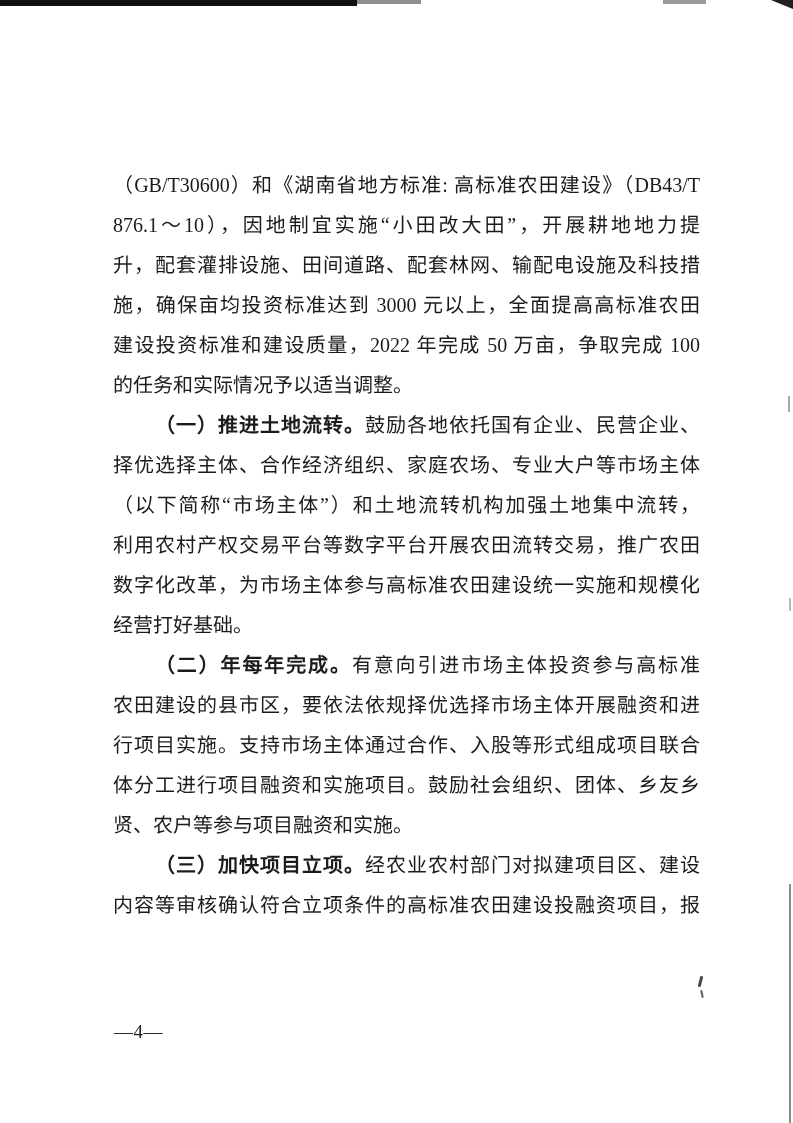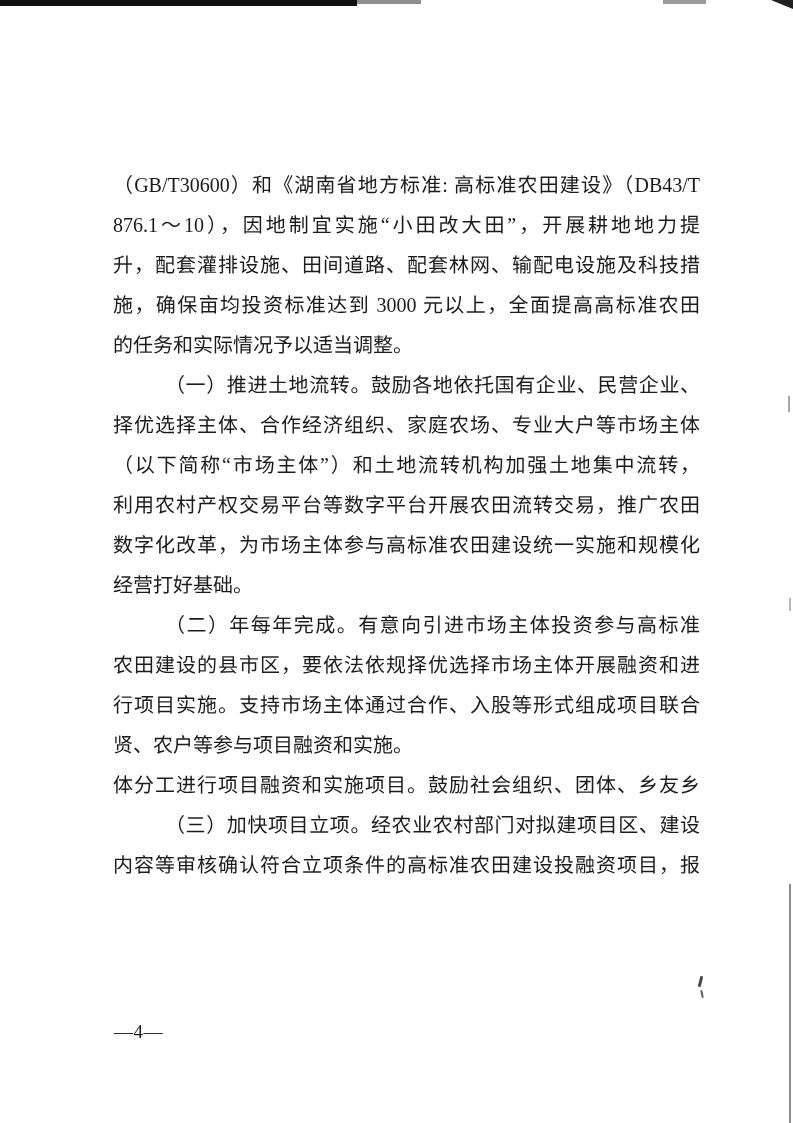--- a/index.html
+++ b/index.html
@@ -38,22 +38,21 @@
   }
   .line.heading {
     text-align-last: left;
     text-indent: 45px;
     font-family: "Liberation Sans", "DejaVu Sans", sans-serif;
     font-weight: 700;
     font-size: 20.5px;
     letter-spacing: 1px;
   }
   .lead {
-    font-weight: 400;
-    margin-left: 10px;
+    font-weight: 700;
   }
   .page-number {
     position: absolute;
     left: 114px;
     top: 1012px;
     height: 40px;
     line-height: 40px;
     font-size: 19px;
     letter-spacing: 0.5px;
     color: #222;
@@ -86,30 +85,31 @@
   <div class="artifact right-tick-1"></div>
   <div class="artifact right-tick-2"></div>
   <div class="artifact speck-1"></div>
   <div class="artifact speck-2"></div>
 
   <div class="doc-body">
       <div class="line justify">（GB/T30600）和《湖南省地方标准: 高标准农田建设》（DB43/T</div>
       <div class="line justify">876.1～10），因地制宜实施“小田改大田”，开展耕地地力提</div>
       <div class="line justify">升，配套灌排设施、田间道路、配套林网、输配电设施及科技措</div>
       <div class="line justify">施，确保亩均投资标准达到 3000 元以上，全面提高高标准农田</div>
+      <div class="line justify">建设投资标准和建设质量，2022 年完成 50 万亩，争取完成 100</div>
       <div class="line end">的任务和实际情况予以适当调整。</div>
       <div class="line indent"><span class="lead">（一）推进土地流转。</span>鼓励各地依托国有企业、民营企业、</div>
       <div class="line justify">择优选择主体、合作经济组织、家庭农场、专业大户等市场主体</div>
       <div class="line justify">（以下简称“市场主体”）和土地流转机构加强土地集中流转，</div>
       <div class="line justify">利用农村产权交易平台等数字平台开展农田流转交易，推广农田</div>
       <div class="line justify">数字化改革，为市场主体参与高标准农田建设统一实施和规模化</div>
       <div class="line end">经营打好基础。</div>
       <div class="line indent"><span class="lead">（二）年每年完成。</span>有意向引进市场主体投资参与高标准</div>
       <div class="line justify">农田建设的县市区，要依法依规择优选择市场主体开展融资和进</div>
       <div class="line justify">行项目实施。支持市场主体通过合作、入股等形式组成项目联合</div>
+      <div class="line justify">体分工进行项目融资和实施项目。鼓励社会组织、团体、乡友乡</div>
       <div class="line end">贤、农户等参与项目融资和实施。</div>
-      <div class="line justify">体分工进行项目融资和实施项目。鼓励社会组织、团体、乡友乡</div>
       <div class="line indent"><span class="lead">（三）加快项目立项。</span>经农业农村部门对拟建项目区、建设</div>
       <div class="line justify">内容等审核确认符合立项条件的高标准农田建设投融资项目，报</div>
     </div>
 
   <div class="page-number">—4—</div>
 </div>
 
 </body></html>

